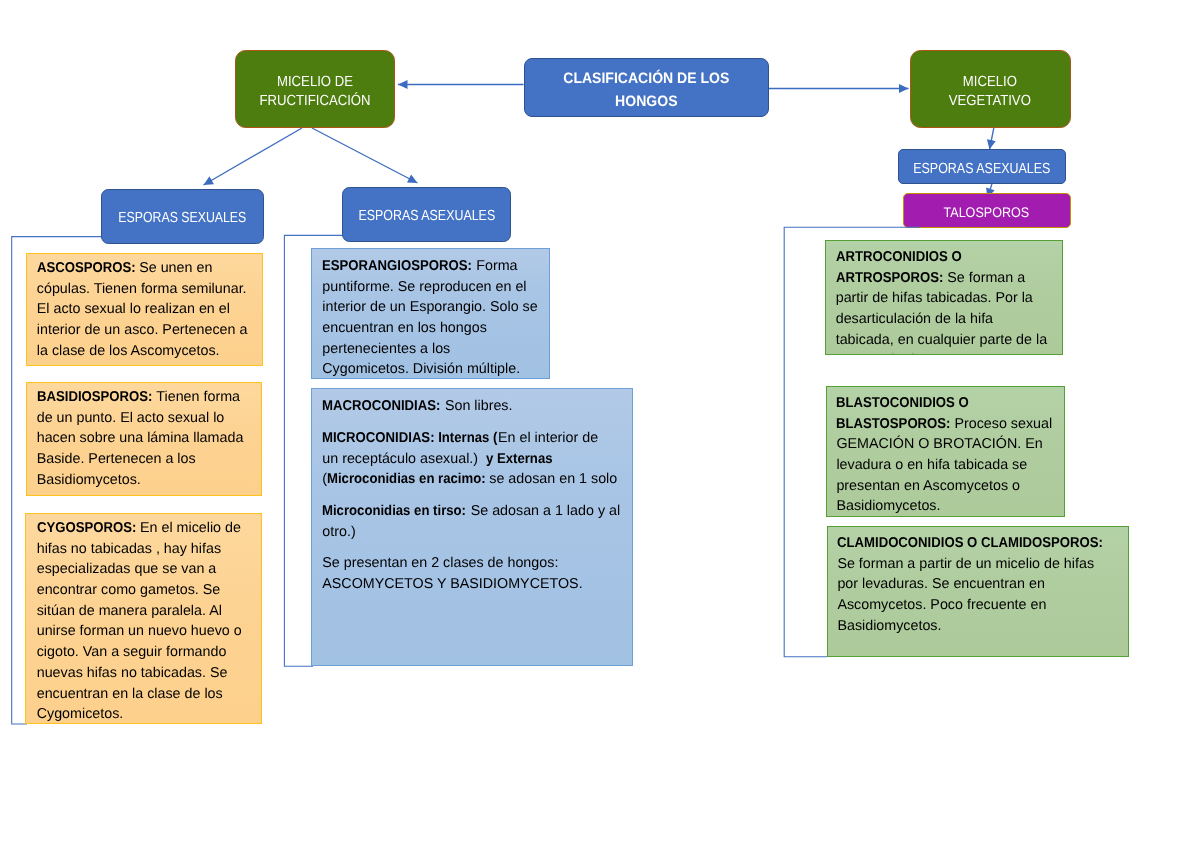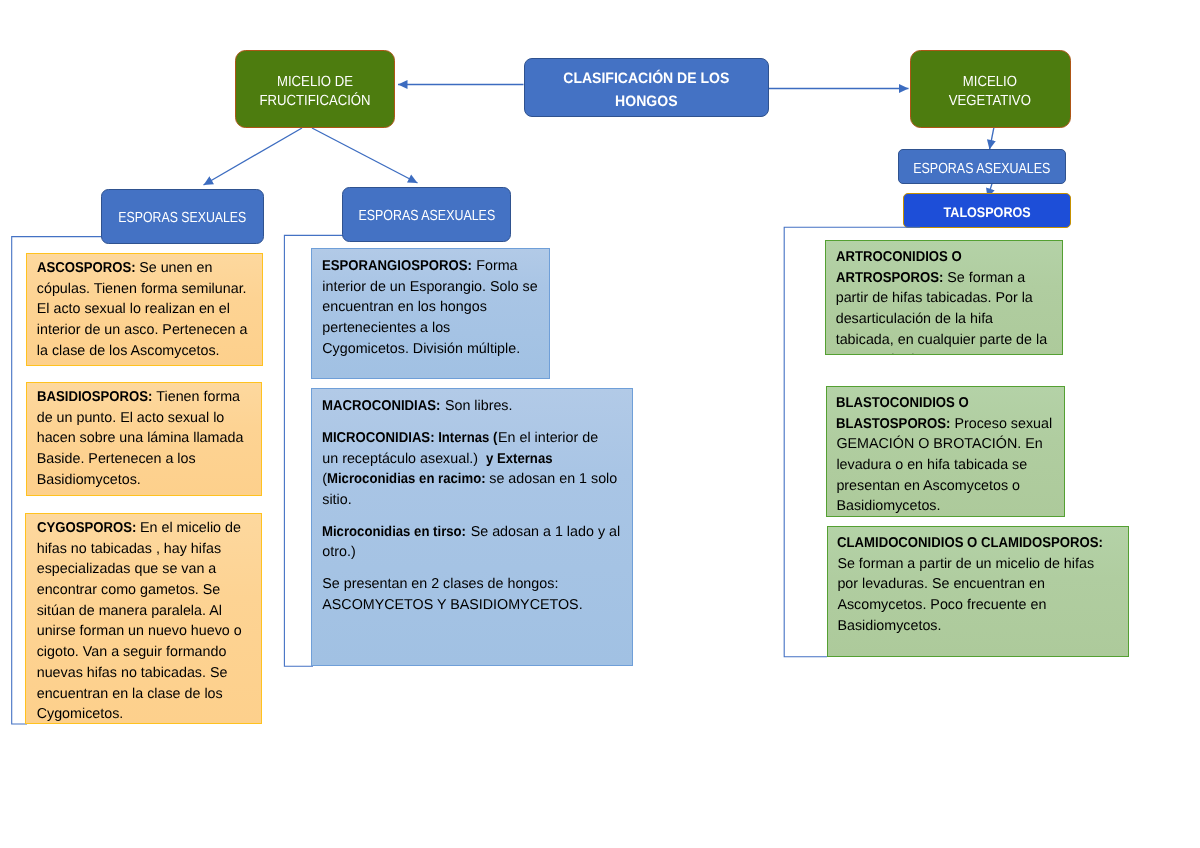--- a/index.html
+++ b/index.html
@@ -12,21 +12,21 @@
 
   .node{position:absolute;box-sizing:border-box;display:flex;align-items:center;
         justify-content:center;text-align:center;color:#fff;
         white-space:nowrap;}
   .node .nlabel{display:block;}
   .node .nl{display:block;transform-origin:center center;}
 
   .node.blue        {background:#4472C4;border:1.7px solid #2F528F;align-items:center;}
   .node.blue-bold   {background:#4472C4;border:1.7px solid #2F528F;font-weight:bold;}
   .node.orange      {background:#4d7c0f;border:1.7px solid #AE5516;}
-  .node.yellow-bold {background:#1d4ed8;border:1.9px solid #C69100;font-weight:bold;}
+  .node.yellow-bold {background:#a21caf;border:1.9px solid #C69100;font-weight:normal;}
 
   .card{position:absolute;box-sizing:border-box;color:#000;font-size:14.3px;overflow:hidden;
         white-space:nowrap;}
   .card .para{margin:0;}
   .card .para + .para{margin-top:11px;}
   .card .ln{display:block;height:20.7px;line-height:20.7px;}
   .card b{font-weight:bold;display:inline-block;transform:scaleX(0.92);
           transform-origin:left center;}
   .card.orange-card{border:1.3px solid #FFC21F;
       background:linear-gradient(180deg,#fdd89e 0%,#fdd393 40%,#fdd08c 100%);}
@@ -142,36 +142,36 @@
         <span class="ln"><span>cigoto. Van a seguir formando</span></span>
         <span class="ln"><span>nuevas hifas no tabicadas. Se</span></span>
         <span class="ln"><span>encuentran en la clase de los</span></span>
         <span class="ln"><span>Cygomicetos.</span></span>
       </div>
     </div>
 
   <div class="card blue-card" style="left:311.4px;top:248.2px;width:238.5px;height:131.3px;padding:6.85px 10px 0 9.9px;">
       <div class="para">
         <span class="ln"><b style="width: 149.96px;">ESPORANGIOSPOROS:</b><span> Forma</span></span>
+        <span class="ln"><span>puntiforme. Se reproducen en el</span></span>
         <span class="ln"><span>interior de un Esporangio. Solo se</span></span>
         <span class="ln"><span>encuentran en los hongos</span></span>
         <span class="ln"><span>pertenecientes a los</span></span>
         <span class="ln"><span>Cygomicetos. División múltiple.</span></span>
       </div>
     </div>
 
   <div class="card blue-card" style="left:311.4px;top:388.3px;width:321.5px;height:277.3px;padding:6.85px 10px 0 9.9px;">
       <div class="para">
         <span class="ln"><b style="width: 118.68px;">MACROCONIDIAS:</b><span> Son libres.</span></span>
       </div>
       <div class="para">
         <span class="ln"><b style="width: 175.72px;">MICROCONIDIAS: Internas (</b><span>En el interior de</span></span>
         <span class="ln"><span>un receptáculo asexual.) &nbsp;</span><b style="width: 66.24px;"> y Externas</b></span>
         <span class="ln"><span>(</span><b style="width: 158.24px;">Microconidias en racimo:</b><span> se adosan en 1 solo</span></span>
-        <span class="ln"><span>sitio.</span></span>
       </div>
       <div class="para">
         <span class="ln"><b style="width: 144.44px;">Microconidias en tirso:</b><span> Se adosan a 1 lado y al</span></span>
         <span class="ln"><span>otro.)</span></span>
       </div>
       <div class="para">
         <span class="ln"><span>Se presentan en 2 clases de hongos:</span></span>
         <span class="ln"><span>ASCOMYCETOS Y BASIDIOMYCETOS.</span></span>
       </div>
     </div>

